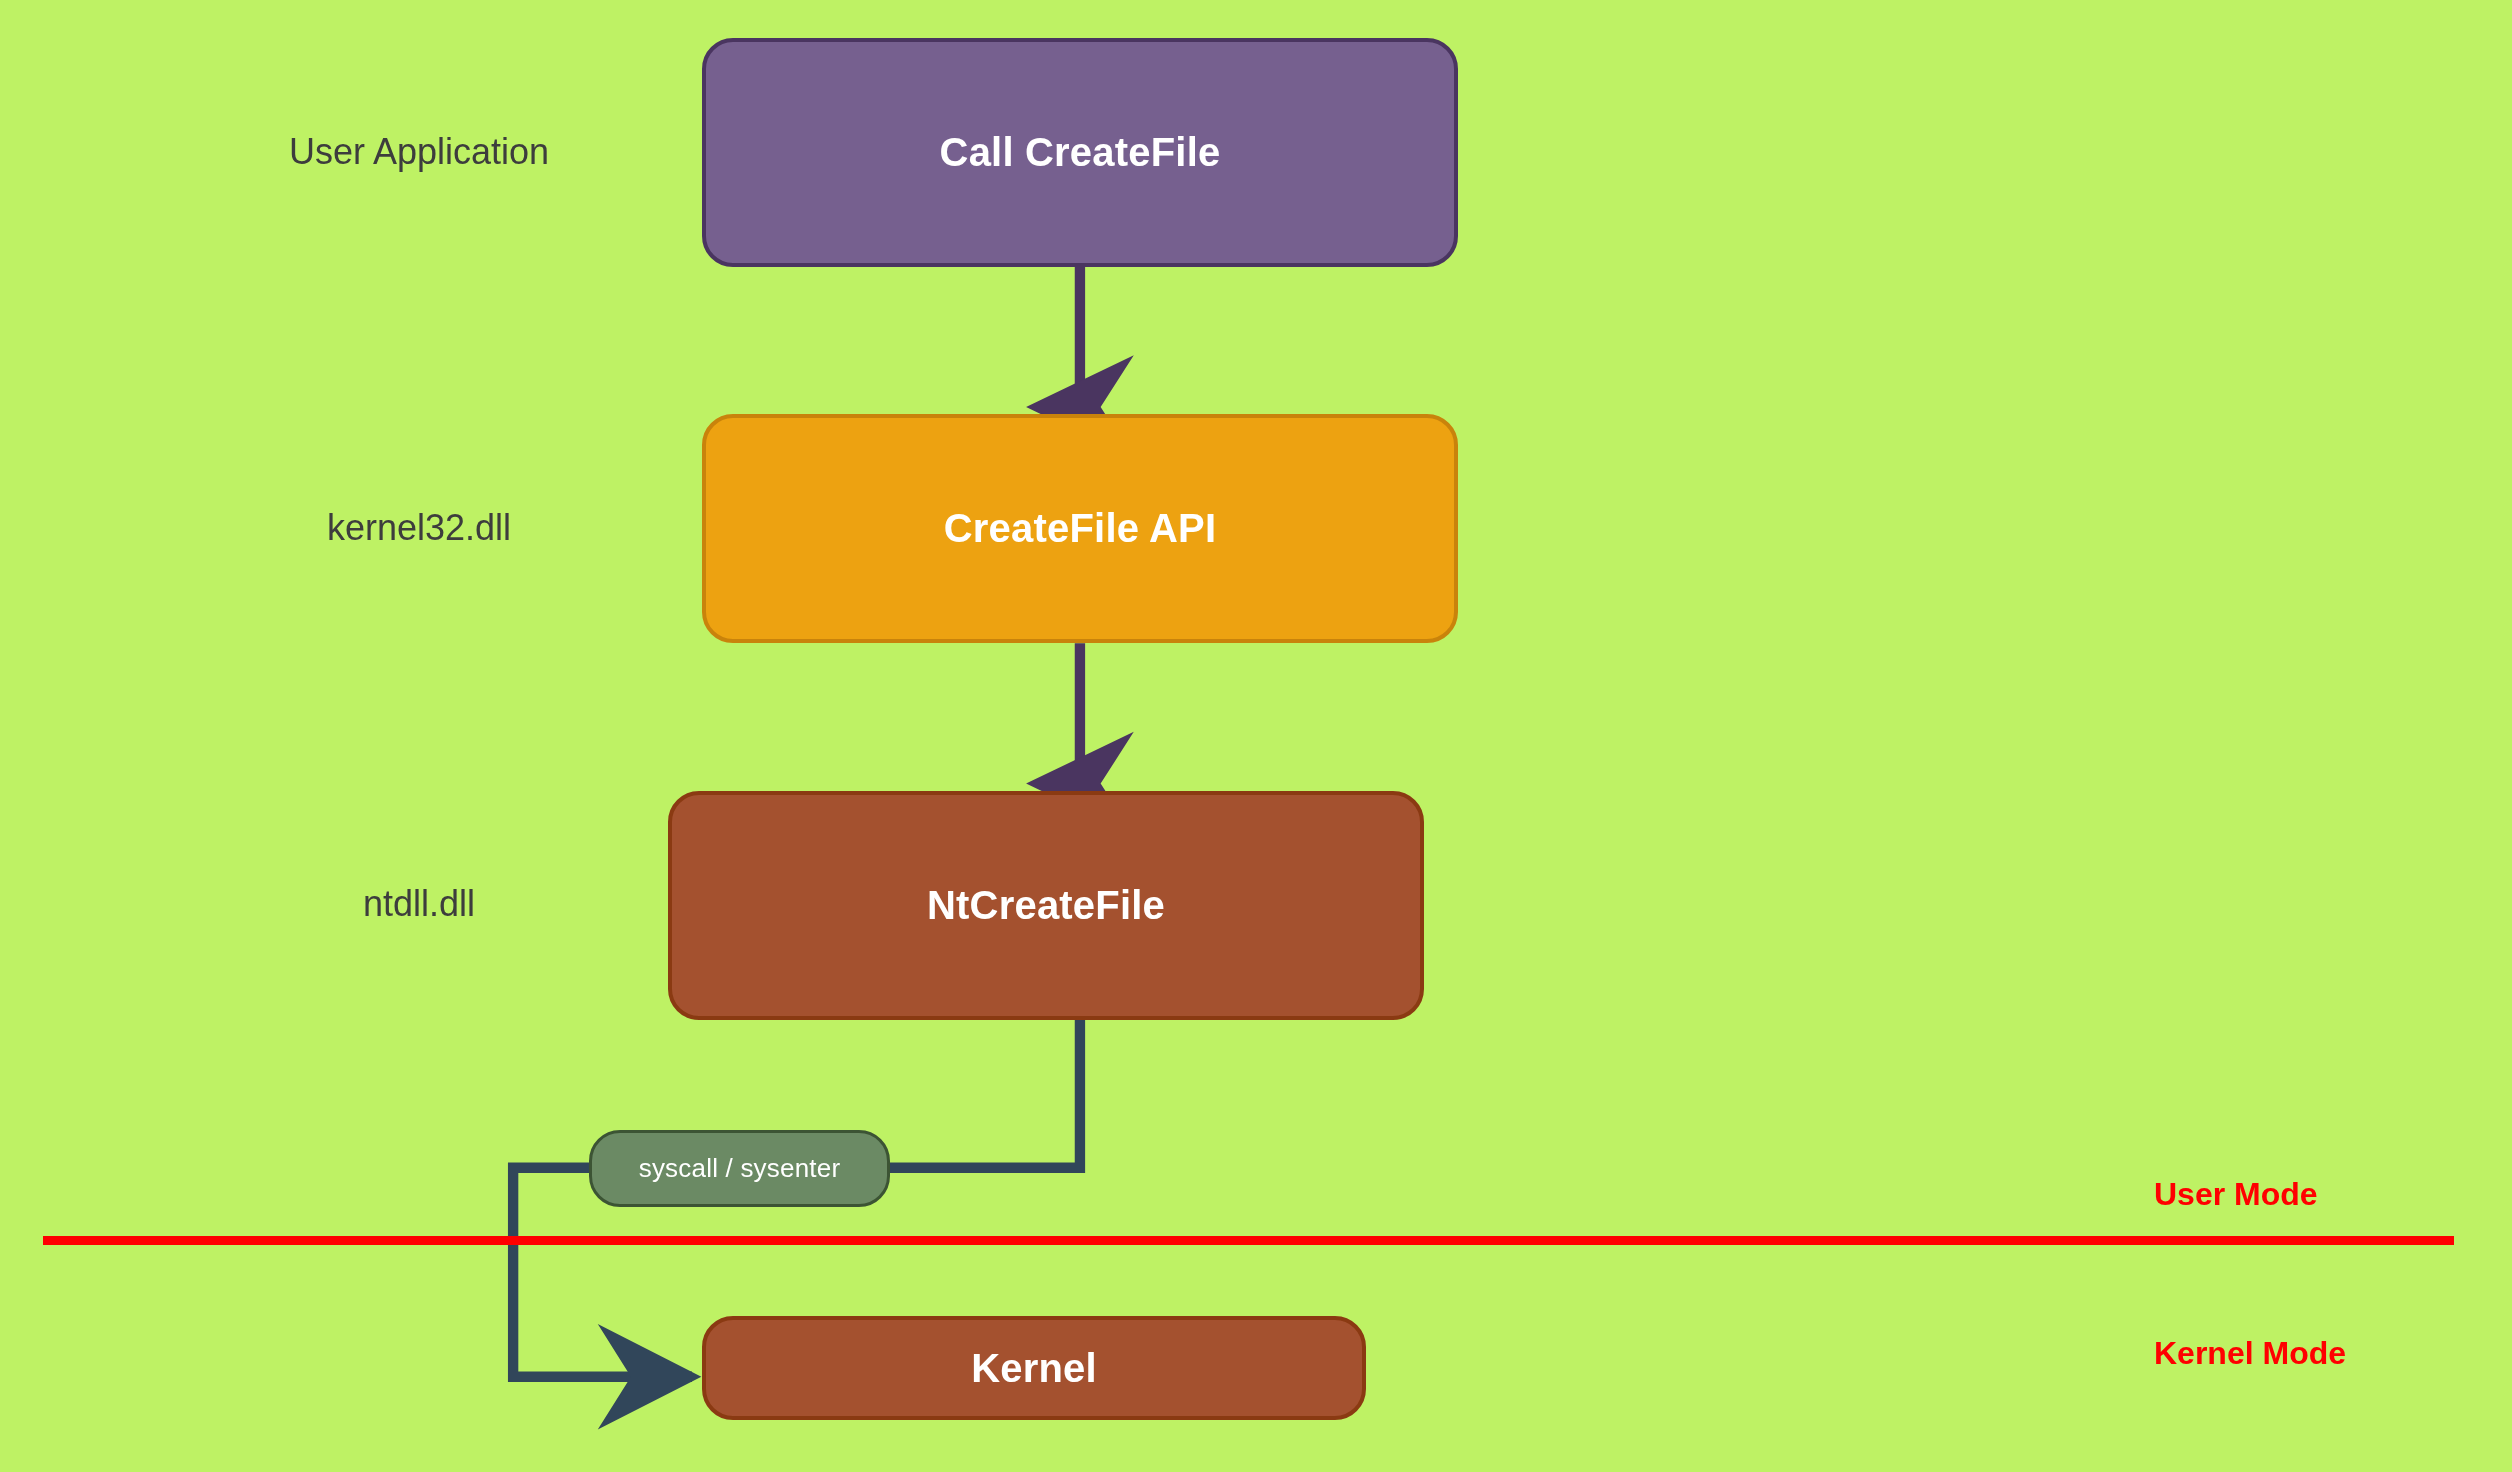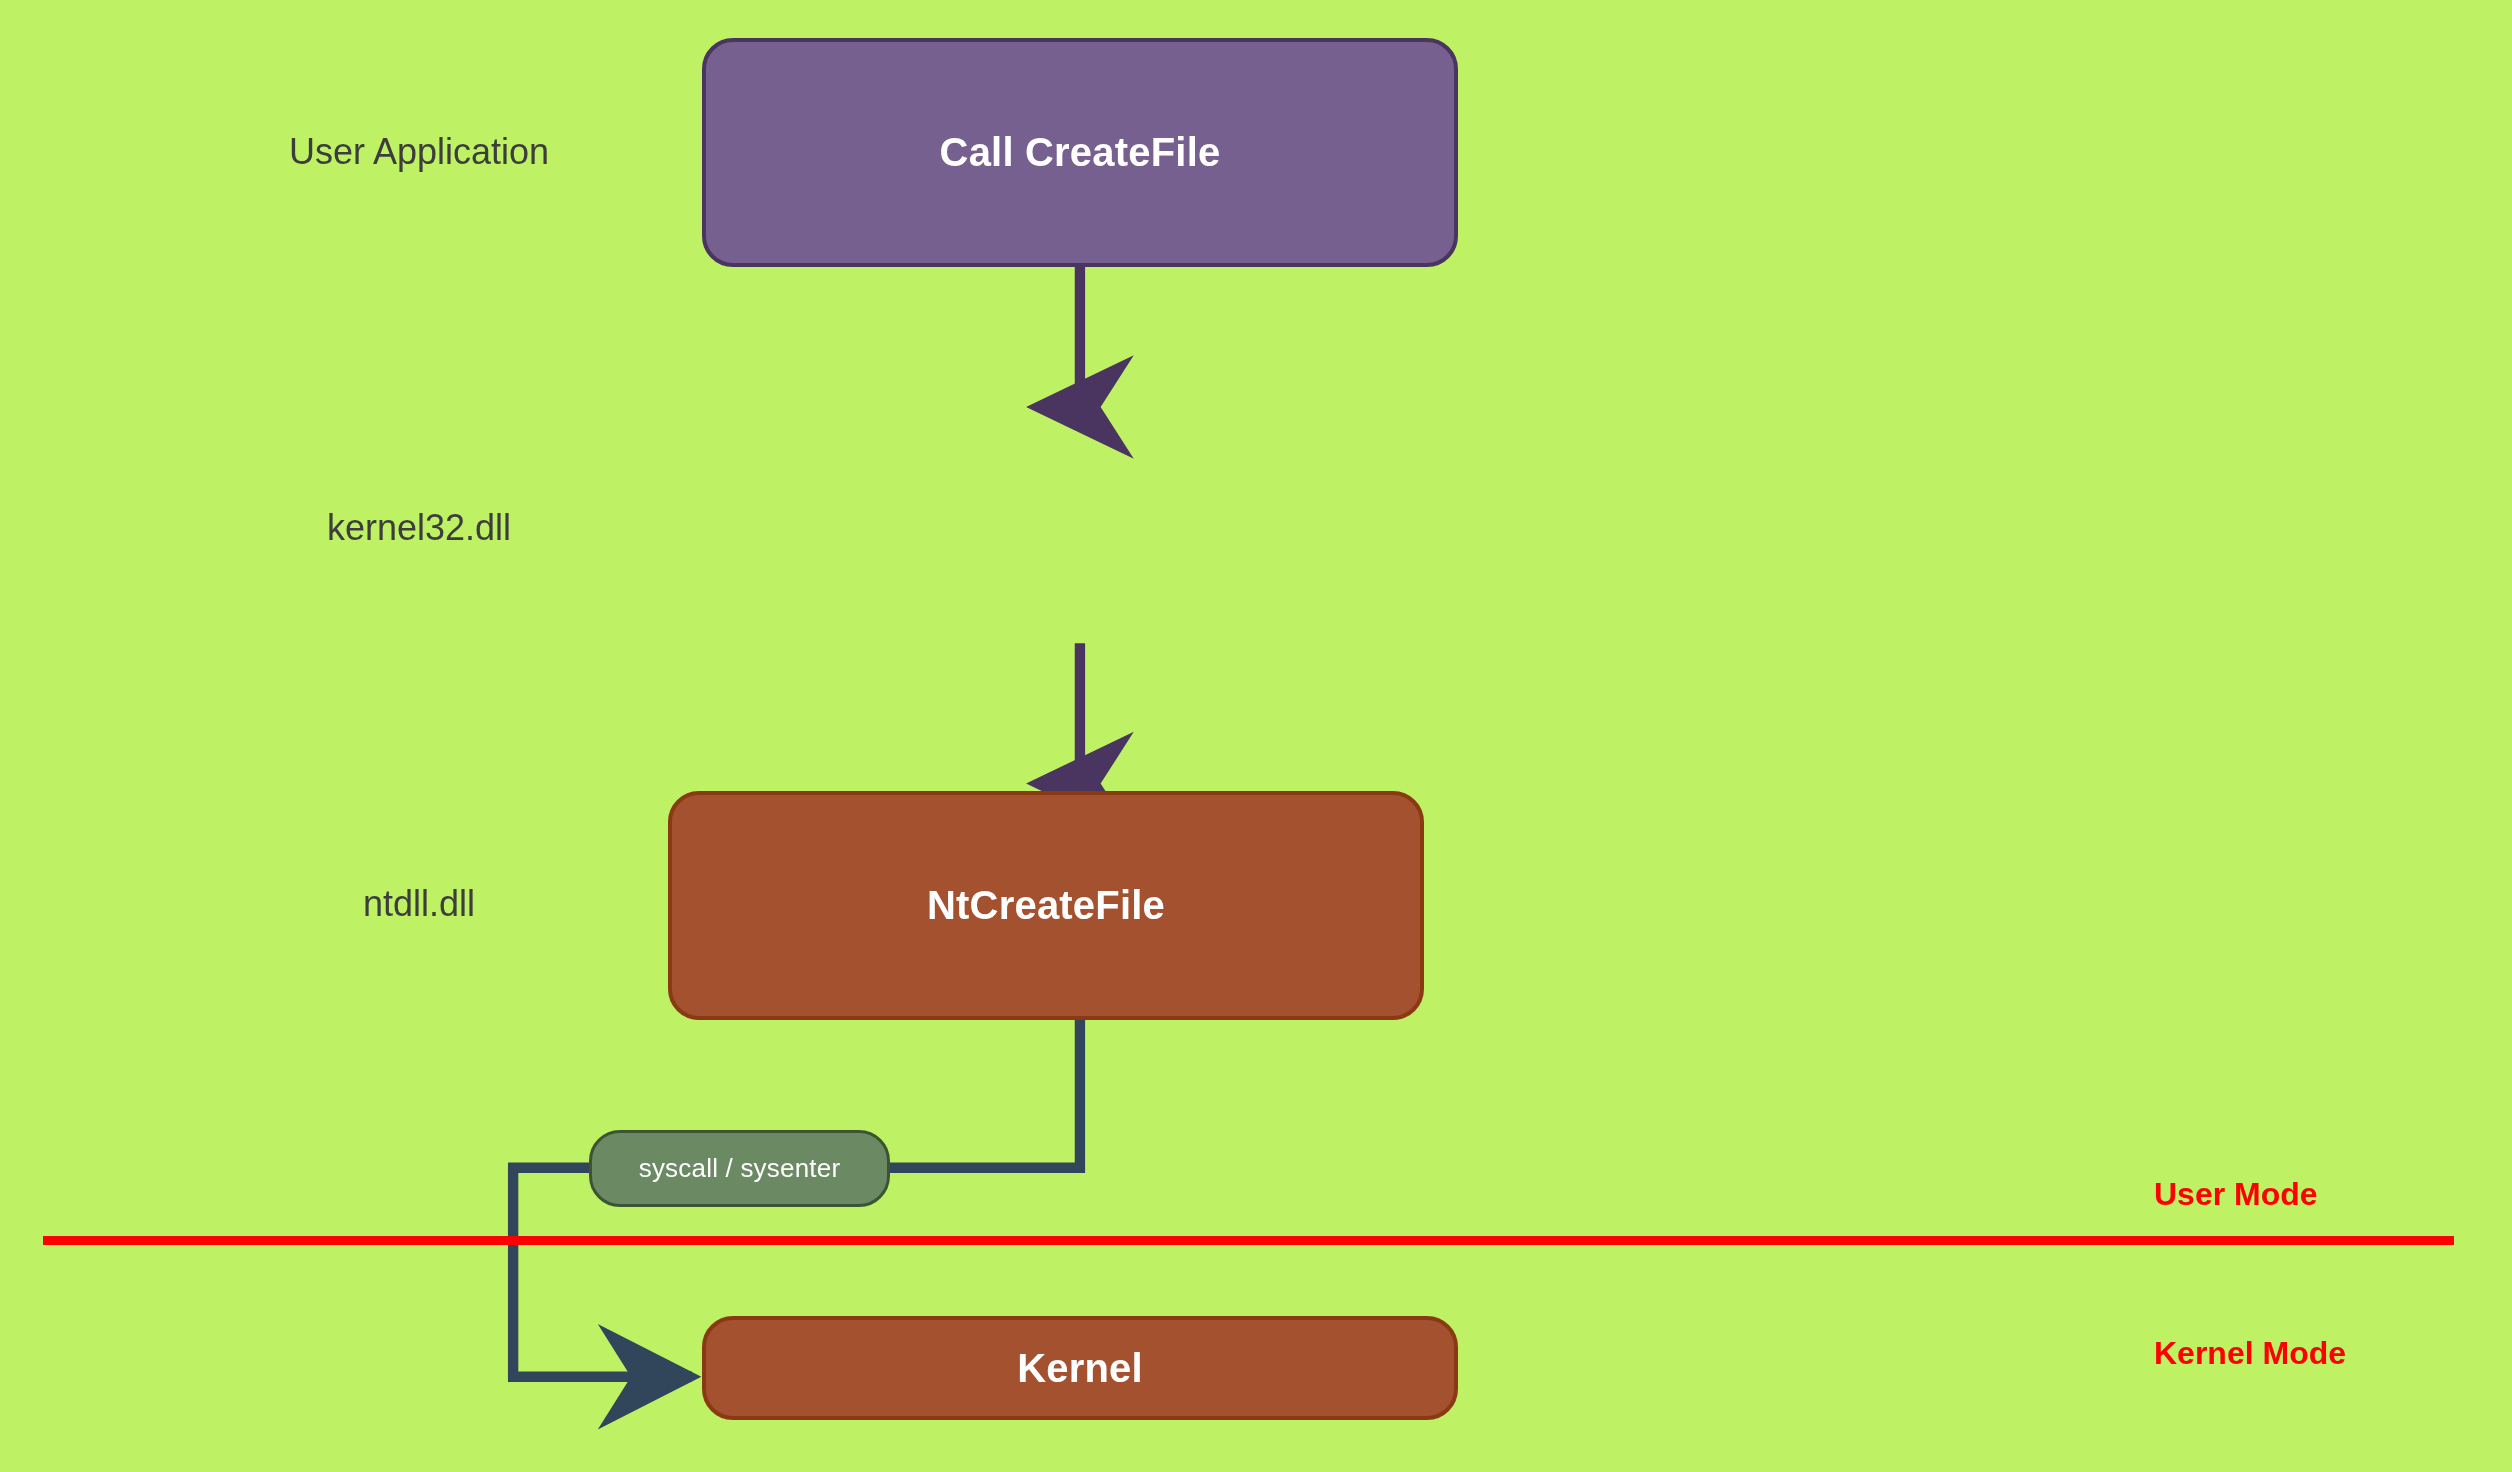--- a/index.html
+++ b/index.html
@@ -51,21 +51,21 @@
   .node-ntdll {
     left: 668px;  top: 791px;
     width: 756px; height: 229px;
     background: #a4512f;
     border: 4.7px solid #8a3a12;
     font-size: 40px;
   }
 
   .node-kernel {
     left: 702px;  top: 1316px;
-    width: 756px; height: 104px;
+    width: 664px; height: 104px;
     background: #a4512f;
     border: 4.7px solid #8a3a12;
     font-size: 40px;
   }
 
   .node-syscall {
     left: 589px;  top: 1130px;
     width: 301px; height: 77px;
     background: #6b8a64;
     border: 3.8px solid #3c5434;
@@ -144,20 +144,21 @@
   <div class="boundary-line"></div>
 
   <div class="layer-label layer-label-user-app">User Application</div>
 
   <div class="layer-label layer-label-kernel32">kernel32.dll</div>
 
   <div class="layer-label layer-label-ntdll">ntdll.dll</div>
 
   <div class="node node-user-app">Call CreateFile</div>
 
+  <div class="node node-kernel32">CreateFile API</div>
 
   <div class="node node-ntdll">NtCreateFile</div>
 
   <div class="node node-syscall">syscall / sysenter</div>
 
   <div class="node node-kernel">Kernel</div>
 
   <div class="mode-label mode-label-user">User Mode</div>
 
   <div class="mode-label mode-label-kernel">Kernel Mode</div>

